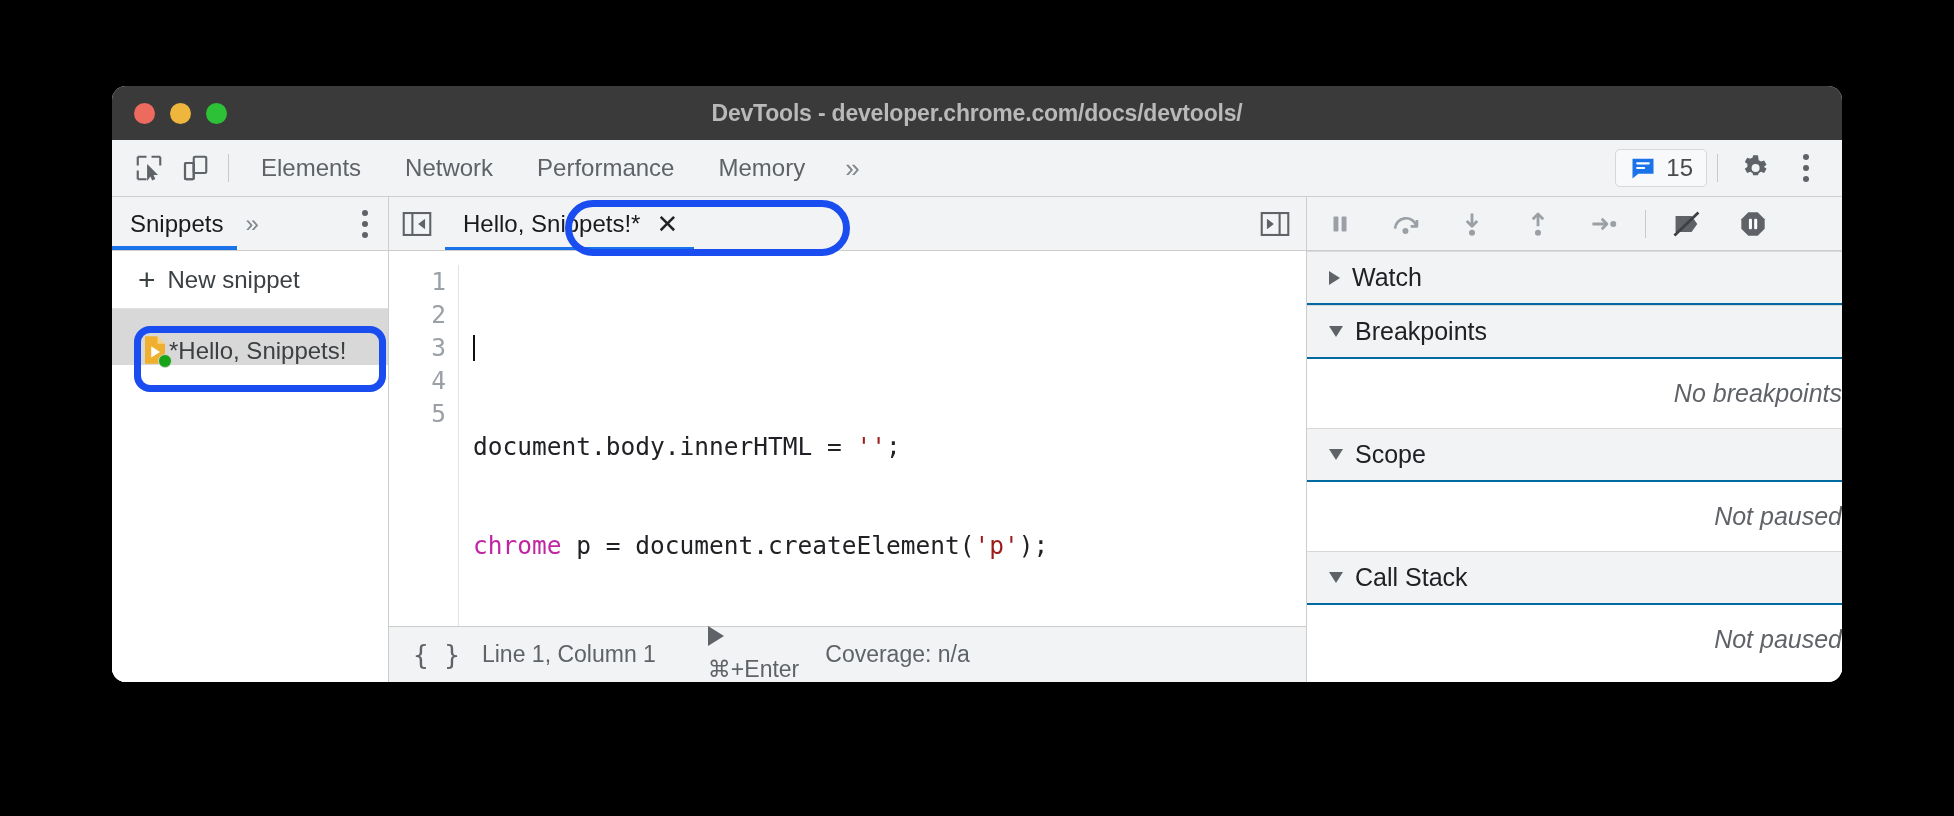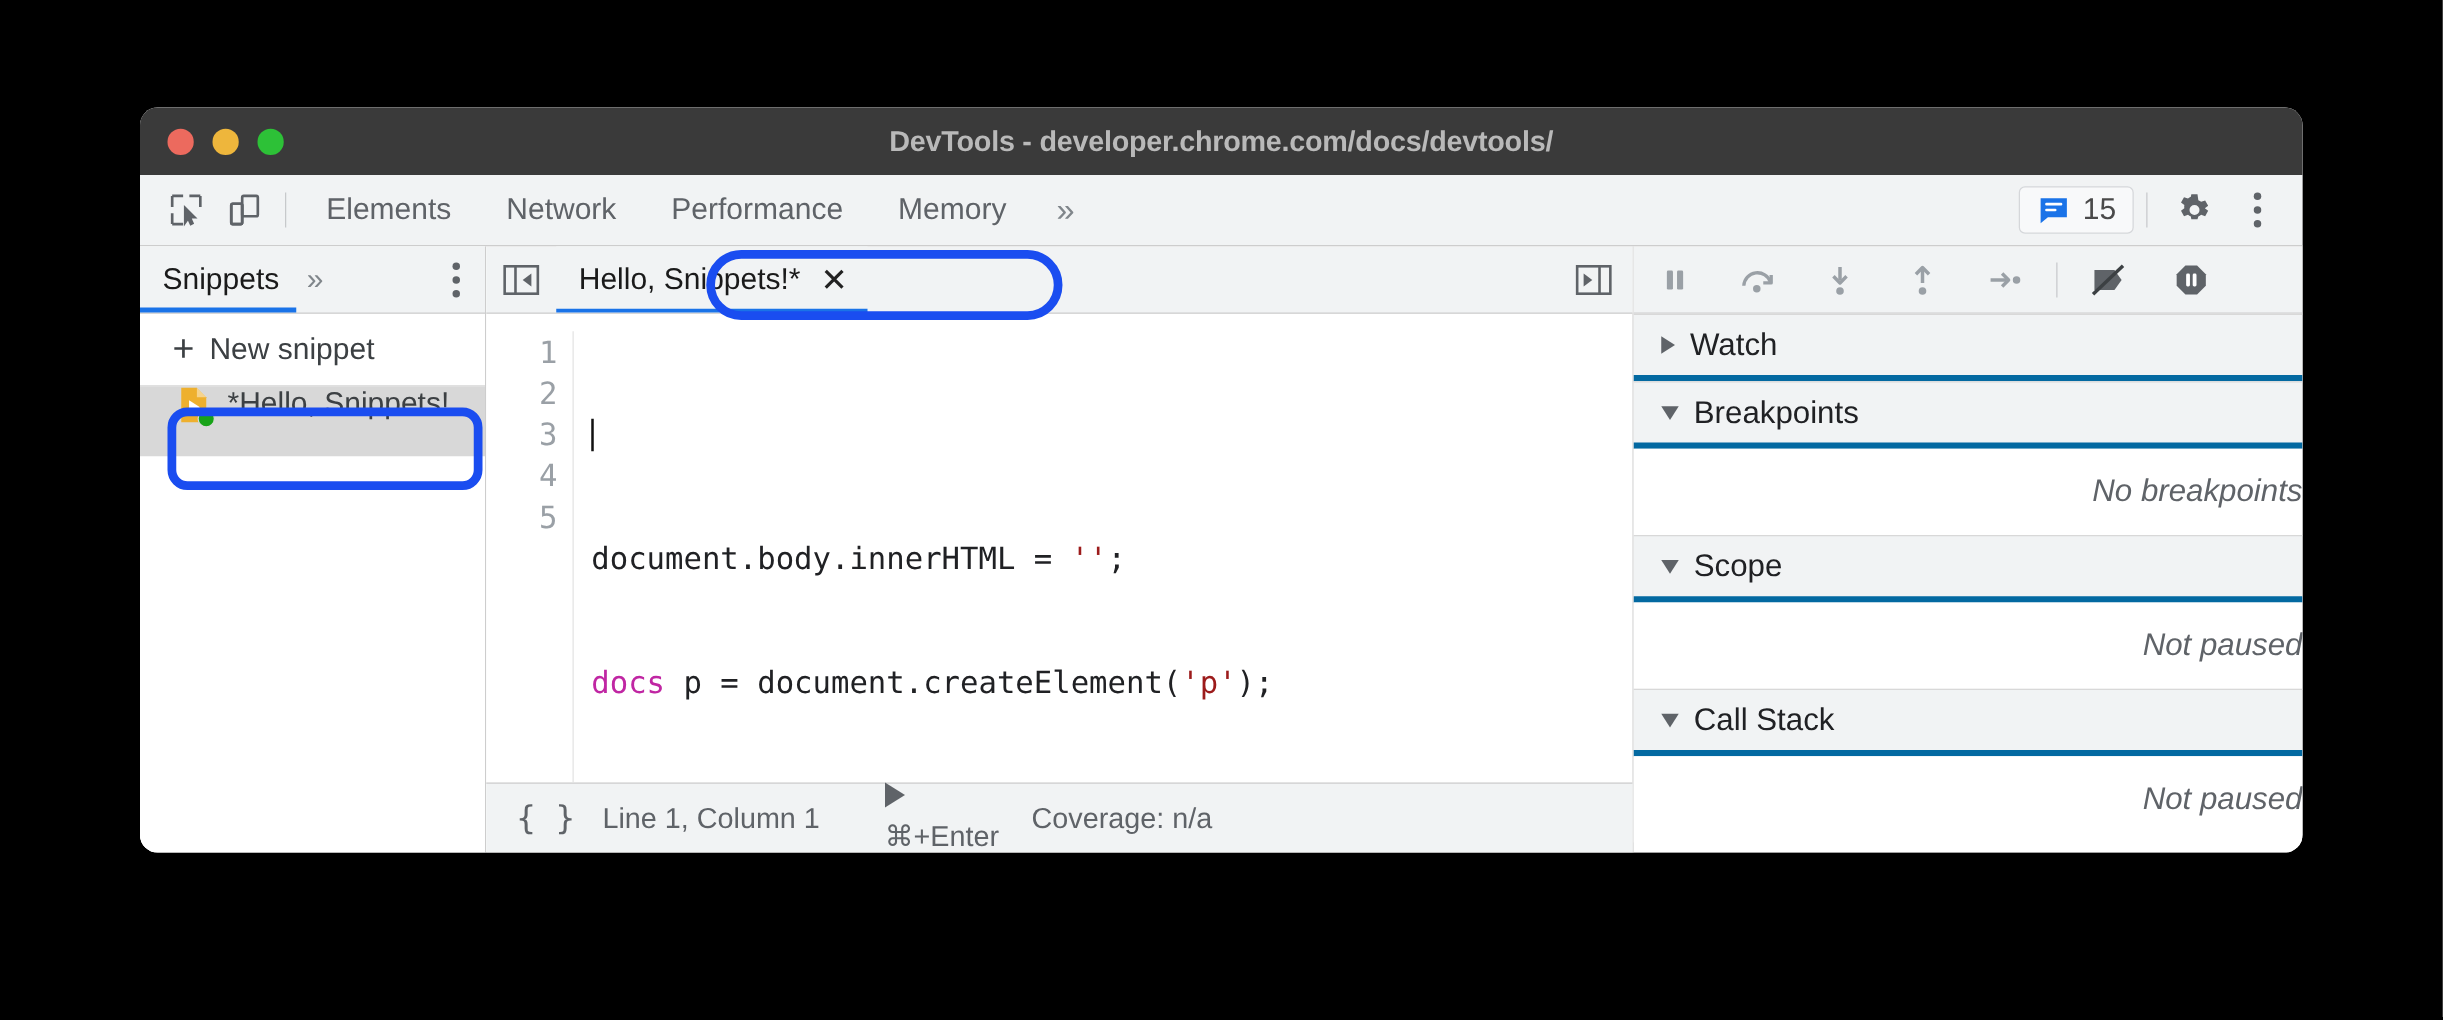--- a/index.html
+++ b/index.html
@@ -105,21 +105,21 @@
 
   #new-snippet {
     height: 58px; display: flex; align-items: center; gap: 12px;
     padding-left: 26px; font-size: 24px; color: #3c4043;
     border-bottom: 1px solid #e0e0e0;
   }
   #plus-icon { font-size: 30px; line-height: 1; color: #3c4043; }
 
   #snippet-row {
     height: 56px; background: #d8d8d8;
-    display: flex; align-items: flex-start; gap: 14px; padding-left: 30px;
+    display: flex; align-items: flex-end; gap: 1px; padding-left: 30px;
     font-size: 24px; color: #3c4043;
     position: relative;
   }
   #snippet-file-icon { position: relative; width: 26px; height: 30px; flex: none; }
   #snippet-dot {
     position: absolute; right: -4px; bottom: -3px;
     width: 14px; height: 14px; border-radius: 50%;
     background: #18a318; border: 1.5px solid #d8d8d8;
   }
   #nav-blank { flex: 1; background: #fff; }
@@ -203,21 +203,21 @@
   #dbg-toolbar {
     height: 54px; background: #f1f3f4; border-bottom: 1px solid #cdcdcd;
     display: flex; align-items: center; gap: 0;
   }
   .dbg-btn { width: 66px; display: flex; align-items: center; justify-content: center; }
   .dbg-sep { width: 1px; height: 28px; background: #c7c9cb; margin: 0 8px; }
 
   .sec-header {
     height: 54px; display: flex; align-items: center; gap: 12px;
     padding-left: 22px;
-    background: #f1f3f4; border-bottom: 5px solid #0369a1;
+    background: #f1f3f4; border-bottom: 2px solid #0369a1;
     font-size: 25px; color: #202124;
   }
   .sec-header:not(:first-child) { border-top: 1px solid #d8d8d8; }
   .tri { width: 0; height: 0; flex: none; }
   .tri.closed {
     border-left: 11px solid #5f6368;
     border-top: 7px solid transparent;
     border-bottom: 7px solid transparent;
   }
   .tri.open {
@@ -353,21 +353,21 @@
         <div id="gutter">
           <div>1</div>
           <div>2</div>
           <div>3</div>
           <div>4</div>
           <div>5</div>
         </div>
         <div id="code">
           <div class="ln"><span id="caret"></span></div>
           <div class="ln">document.body.innerHTML = <span class="str">''</span>;</div>
-          <div class="ln"><span class="kw">docs</span> p = document.createElement(<span class="str">'p'</span>);</div>
+          <div class="ln"><span class="kw">chrome</span> p = document.createElement(<span class="str">'p'</span>);</div>
           
           
         </div>
       </div>
 
       <div id="editor-status">
         <span id="braces">{ }</span>
         <span id="cursor-pos">Line 1, Column 1</span>
         <span id="run-hint">
           <span id="play-tri"></span>

